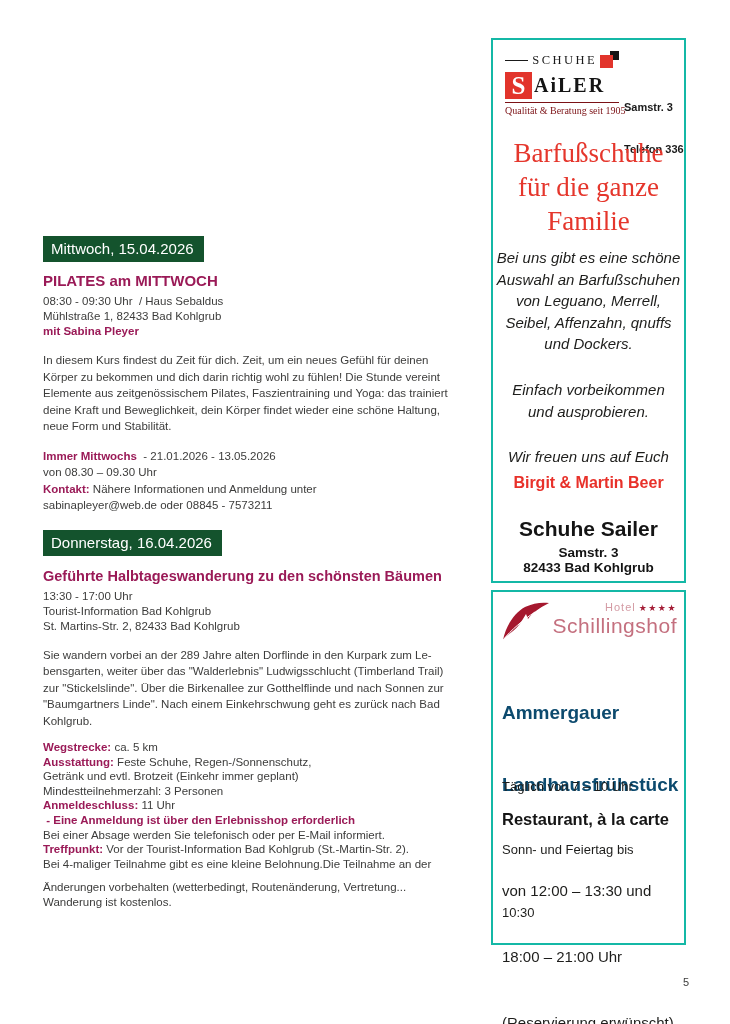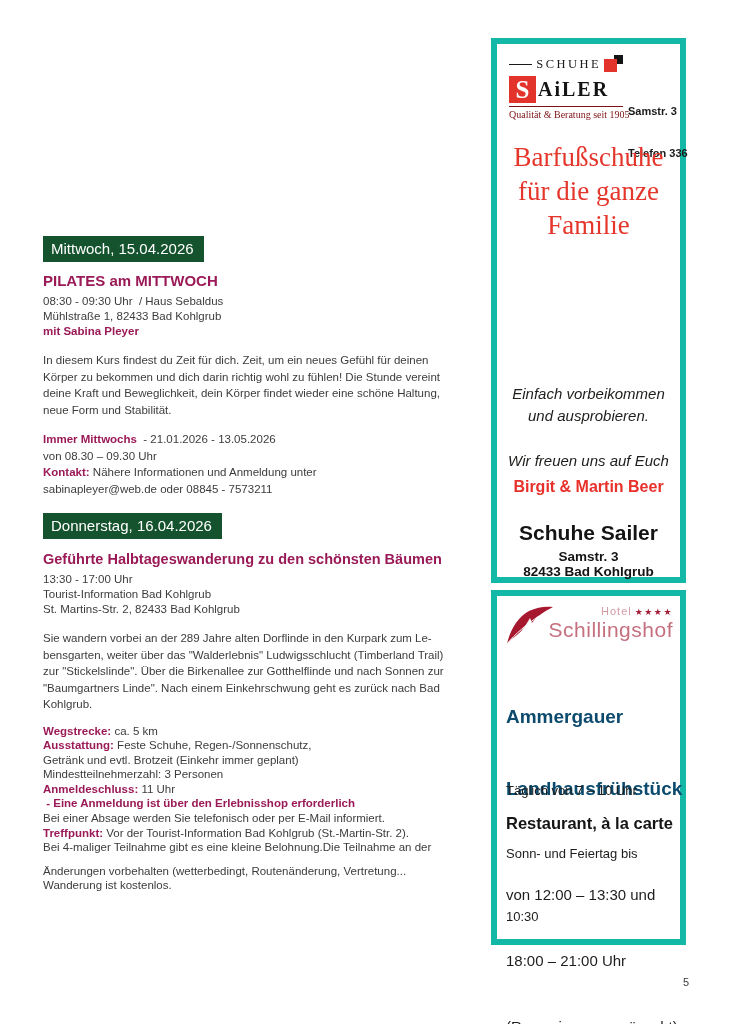--- a/index.html
+++ b/index.html
@@ -21,21 +21,21 @@
   .info { margin-top:5px; }
   .para { margin-top:13px; }
   .para .bl { line-height:16.5px; }
   .details { margin-top:11px; }
   .details .bl { line-height:14.6px; }
   .lab { color:#9a1a57; font-weight:bold; }
   .maroon-line { color:#9a1a57; font-weight:bold; }
   .gap-top { margin-top:9px; }
   .event2 { margin-top:16px; }
   
-  .ad { position:absolute; border:6px solid #14b8a6; background:#ffffff; }
+  .ad { position:absolute; border:2px solid #14b8a6; background:#ffffff; }
   .ad1 { left:491px; top:38px;  width:195px; height:545px; }
   .ad2 { left:491px; top:590px; width:195px; height:355px; }
   
   .sailer-logo { position:absolute; left:12px; top:11px; width:114px; font-family:"Liberation Serif", serif; }
   .slg-row1 { display:flex; align-items:center; }
   .slg-dash { width:26px; border-top:1.5px solid #1a1a1a; margin-right:4px; }
   .slg-word { font-size:12.5px; letter-spacing:2.5px; color:#1a1a1a; }
   .slg-squares { position:relative; width:21px; height:19px; margin-left:3px; }
   .sq-black { position:absolute; top:0; right:0; width:9px; height:9px; background:#141414; }
   .sq-red   { position:absolute; bottom:2px; left:0; width:13px; height:13px; background:#e2342b; z-index:2; }
@@ -87,20 +87,21 @@
       <div class="banner">Mittwoch, 15.04.2026</div>
       <div class="event-title">PILATES am MITTWOCH</div>
       <div class="info">
         <div class="bl">08:30 - 09:30 Uhr  / Haus Sebaldus</div>
         <div class="bl">Mühlstraße 1, 82433 Bad Kohlgrub</div>
         <div class="bl maroon-line">mit Sabina Pleyer</div>
       </div>
       <div class="para">
         <div class="bl">In diesem Kurs findest du Zeit für dich. Zeit, um ein neues Gefühl für deinen</div>
         <div class="bl">Körper zu bekommen und dich darin richtig wohl zu fühlen! Die Stunde vereint</div>
+        <div class="bl">Elemente aus zeitgenössischem Pilates, Faszientraining und Yoga: das trainiert</div>
         <div class="bl">deine Kraft und Beweglichkeit, dein Körper findet wieder eine schöne Haltung,</div>
         <div class="bl">neue Form und Stabilität.</div>
       </div>
       <div class="para">
         <div class="bl"><span class="lab">Immer Mittwochs</span><span>  - 21.01.2026 - 13.05.2026</span></div>
         <div class="bl">von 08.30 – 09.30 Uhr</div>
         <div class="bl"><span class="lab">Kontakt:</span><span> Nähere Informationen und Anmeldung unter</span></div>
         <div class="bl">sabinapleyer@web.de oder 08845 - 7573211</div>
       </div>
     </div>
@@ -158,20 +159,27 @@
       <div>Samstr. 3</div>
       <div>Telefon 336</div>
     </div>
 
     <div class="ad1-headline">
       <div>Barfußschuhe</div>
       <div>für die ganze</div>
       <div>Familie</div>
     </div>
 
+    <div class="ad1-body1">
+      <div>Bei uns gibt es eine schöne</div>
+      <div>Auswahl an Barfußschuhen</div>
+      <div>von Leguano, Merrell,</div>
+      <div>Seibel, Affenzahn, qnuffs</div>
+      <div>und Dockers.</div>
+    </div>
 
     <div class="ad1-body2">
       <div>Einfach vorbeikommen</div>
       <div>und ausprobieren.</div>
     </div>
 
     <div class="ad1-closing">Wir freuen uns auf Euch</div>
     <div class="ad1-owners">Birgit &amp; Martin Beer</div>
     <div class="ad1-store">Schuhe Sailer</div>
     <div class="ad1-addr">

